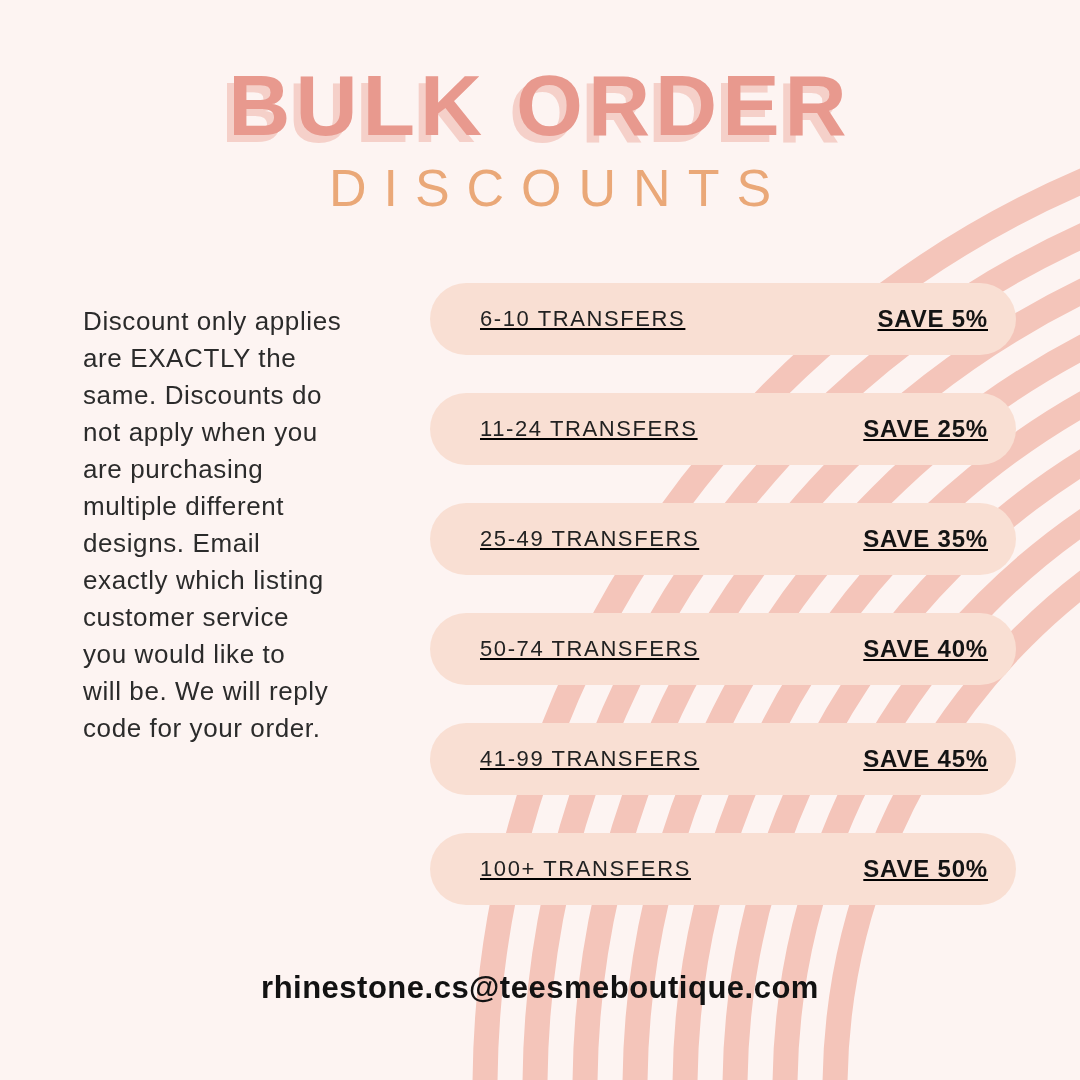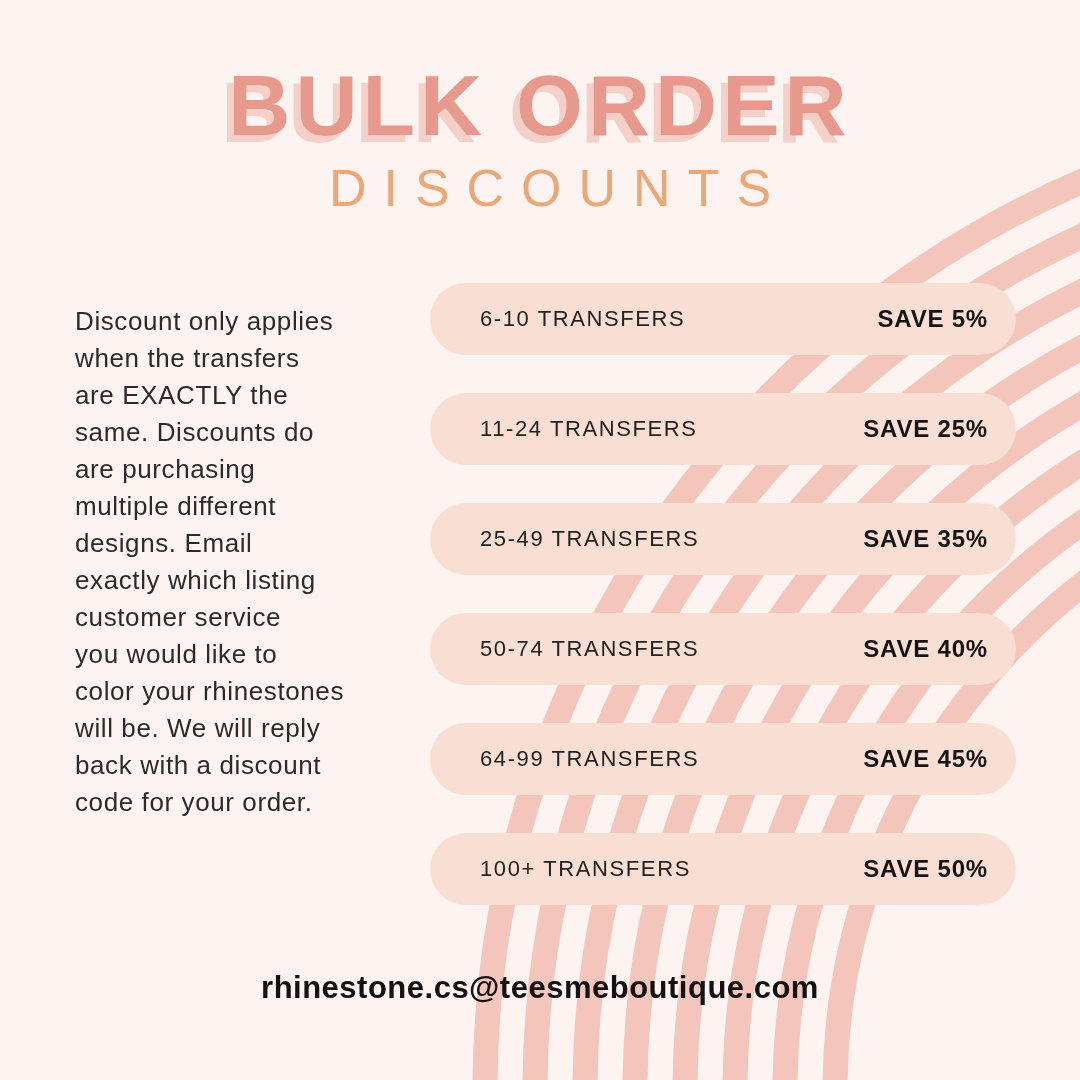--- a/index.html
+++ b/index.html
@@ -41,27 +41,27 @@
     margin-top:14px;
     font-size:52px;
     font-weight:400;
     letter-spacing:17px;
     text-indent:17px;
     color:var(--subtitle-peach);
     line-height:1.0;
     padding-left:20px;
   }
   .intro{
-    position:absolute;left:75px;top:303px;width:340px;
+    position:absolute;left:83px;top:303px;width:340px;
     font-size:26px;line-height:37px;
     letter-spacing:0.6px;
     color:var(--text-dark);
   }
   .tiers{
-    position:absolute;left:430px;top:283px;width:586px;
+    position:absolute;left:430px;top:283px;width:586px;text-decoration:underline;
   }
   .tier-row{
     width:586px;height:72px;
     margin-bottom:38px;
     background:var(--pill);
     border-radius:36px;
     display:flex;align-items:center;justify-content:space-between;
     padding:0 28px 0 50px;
   }
   .tier-range{
@@ -101,32 +101,30 @@
     </g>
   </svg>
 
   <div class="header">
     <div class="title">BULK ORDER</div>
     <div class="subtitle">DISCOUNTS</div>
   </div>
 
   <div class="intro">
     <div>Discount only applies</div>
-    <div>when the transfers</div>
     <div>are EXACTLY the</div>
     <div>same. Discounts do</div>
+    <div>not apply when you</div>
     <div>are purchasing</div>
     <div>multiple different</div>
     <div>designs. Email</div>
     <div>exactly which listing</div>
     <div>customer service</div>
     <div>you would like to</div>
-    <div>color your rhinestones</div>
     <div>will be. We will reply</div>
-    <div>back with a discount</div>
     <div>code for your order.</div>
   </div>
 
   <div class="tiers">
     <div class="tier-row">
       <span class="tier-range">6-10 TRANSFERS</span>
       <span class="tier-save">SAVE 5%</span>
     </div>
     <div class="tier-row">
       <span class="tier-range">11-24 TRANSFERS</span>
@@ -134,21 +132,21 @@
     </div>
     <div class="tier-row">
       <span class="tier-range">25-49 TRANSFERS</span>
       <span class="tier-save">SAVE 35%</span>
     </div>
     <div class="tier-row">
       <span class="tier-range">50-74 TRANSFERS</span>
       <span class="tier-save">SAVE 40%</span>
     </div>
     <div class="tier-row">
-      <span class="tier-range">64-99 TRANSFERS</span>
+      <span class="tier-range">41-99 TRANSFERS</span>
       <span class="tier-save">SAVE 45%</span>
     </div>
     <div class="tier-row">
       <span class="tier-range">100+ TRANSFERS</span>
       <span class="tier-save">SAVE 50%</span>
     </div>
   </div>
 
   <div class="footer-email">rhinestone.cs@teesmeboutique.com</div>
 

